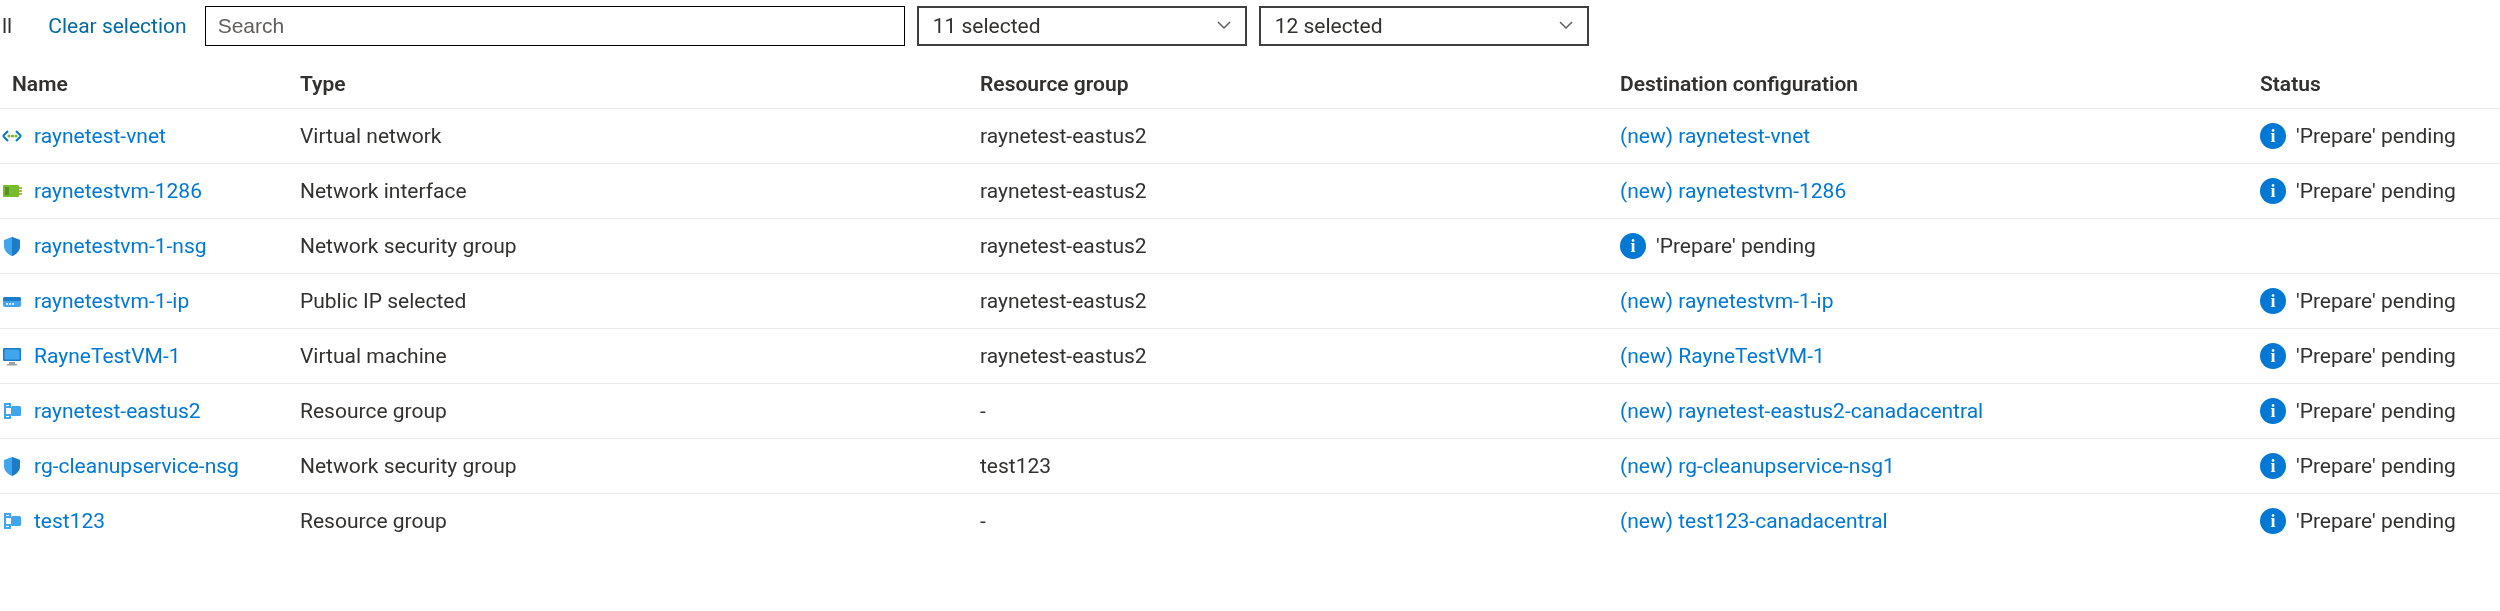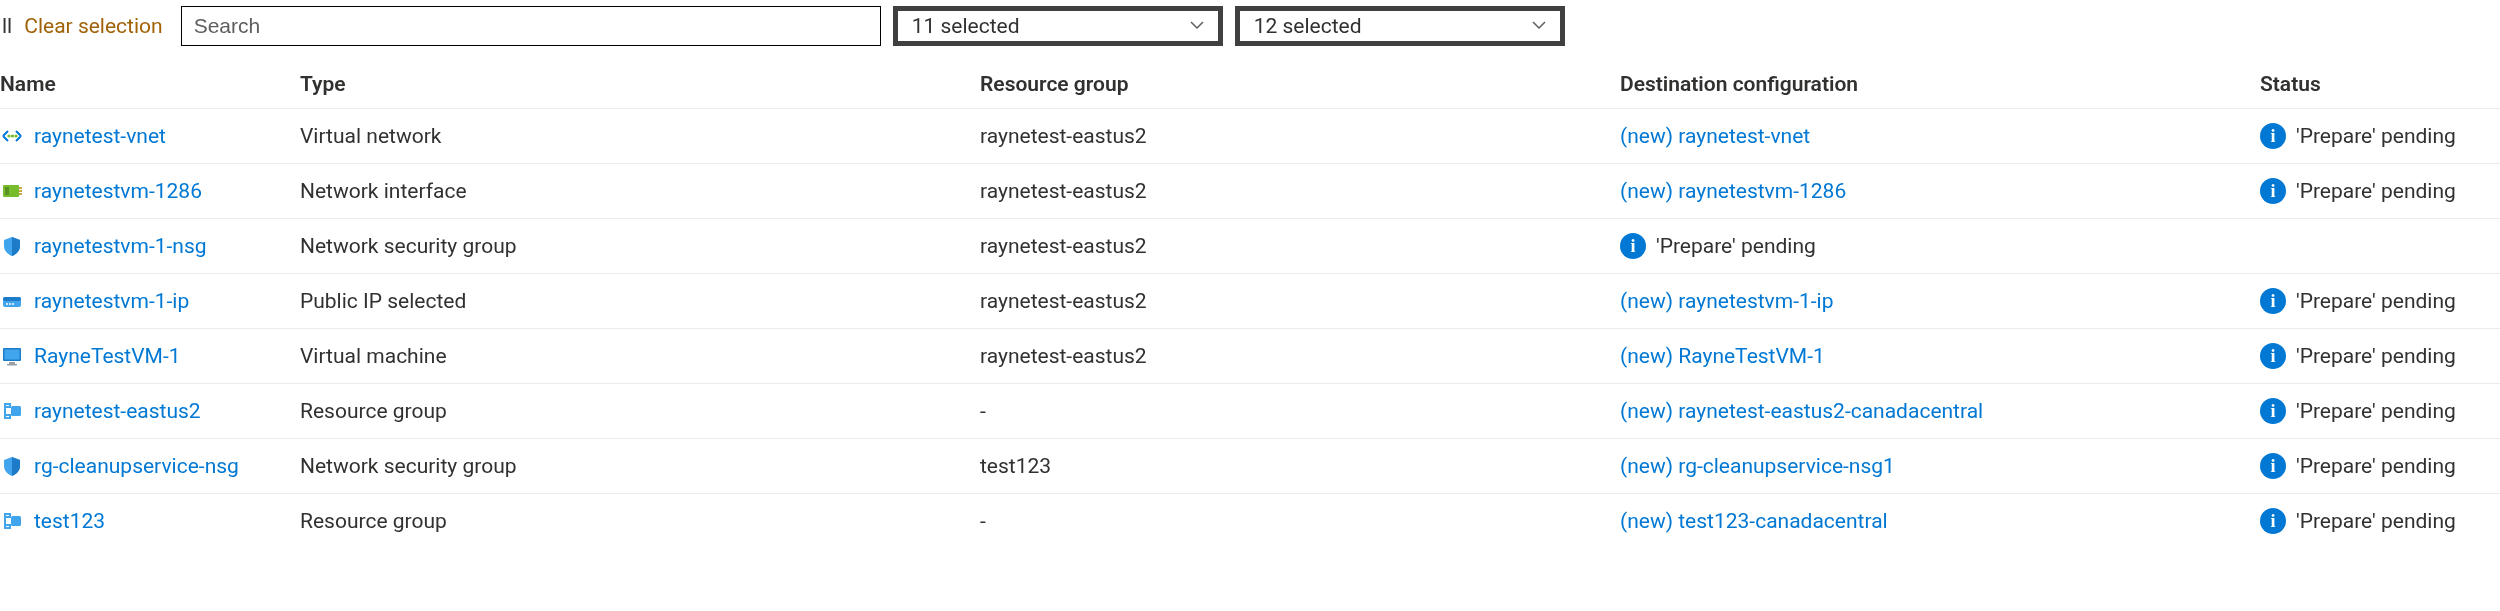--- a/index.html
+++ b/index.html
@@ -18,37 +18,38 @@
       display: flex;
       align-items: center;
       padding: 6px 0 10px 0;
       gap: 12px;
     }
     .select-all-fragment {
       color: #323130;
       padding-left: 2px;
     }
     .clear-selection {
-      color: #a16207;
+      color: #0369a1;
       cursor: pointer;
       margin-right: 6px;
+      margin-left: 24px;
     }
     .search-box {
       border: 1px solid #000000;
       height: 40px;
       padding: 0 12px;
       font-size: 21px;
       width: 700px;
       outline: none;
     }
     .search-box::placeholder {
       color: #605e5c;
     }
     .dropdown {
-      border: 5px solid #404040;
+      border: 2px solid #404040;
       height: 40px;
       padding: 0 14px;
       font-size: 21px;
       display: flex;
       align-items: center;
       justify-content: space-between;
       width: 330px;
       cursor: pointer;
       background: #fff;
     }
@@ -87,21 +88,21 @@
     .col-dest {
       width: 640px;
     }
     .col-status {
       flex: 1;
       display: flex;
       align-items: center;
       gap: 10px;
     }
     .grid-header .col-name {
-      padding-left: 0;
+      padding-left: 12px;
     }
     .resource-icon {
       width: 24px;
       height: 24px;
       display: inline-flex;
       align-items: center;
       justify-content: center;
       flex-shrink: 0;
     }
     .link {

